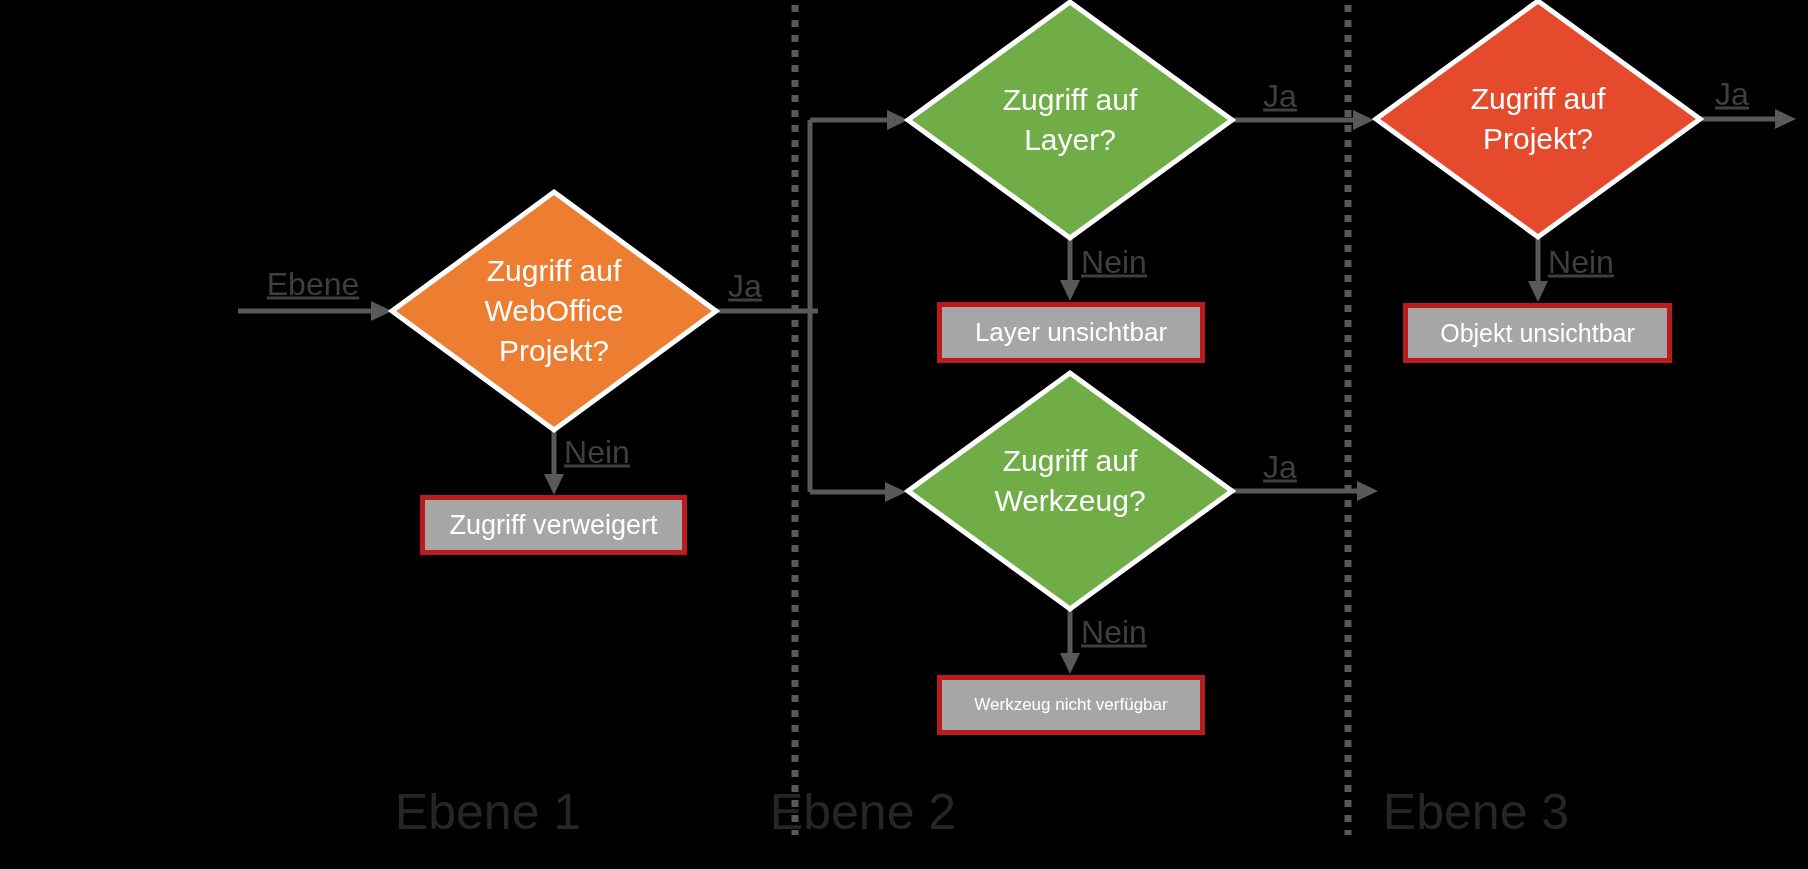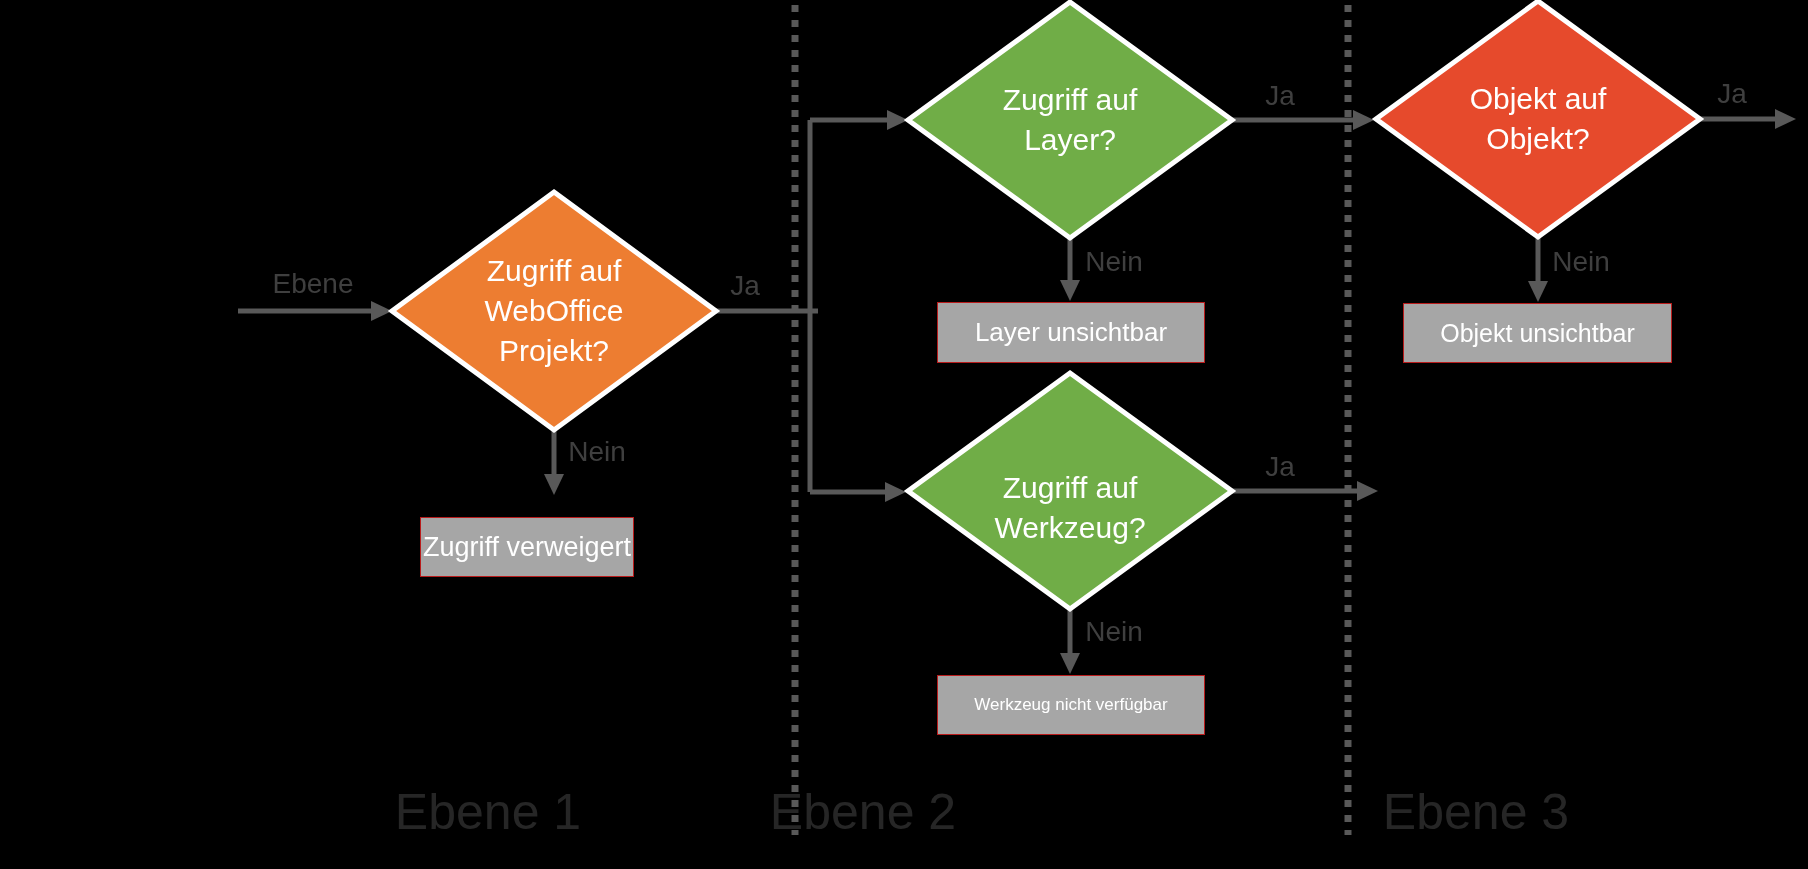--- a/index.html
+++ b/index.html
@@ -67,31 +67,32 @@
     justify-content: center;
   }
   .node-label {
     width: 210px;
     color: #ffffff;
     font-size: 30px;
     line-height: 1.33;
   }
   .result-box {
     background: var(--gray-box);
-    border: 1px solid #b91c1c;
+    border: 5px solid #b91c1c;
     color: #ffffff;
     display: flex;
     align-items: center;
     justify-content: center;
     white-space: nowrap;
   }
   .edge-label {
     color: var(--edge-label);
-    font-size: 28px;
+    font-size: 32px;
     white-space: nowrap;
+    text-decoration: underline;
   }
   .lane-label {
     color: var(--lane-label);
     font-size: 50px;
     white-space: nowrap;
   }
 </style>
 </head>
 <body>
 
@@ -135,24 +136,24 @@
 
     <polygon class="diamond orange" points="554,192 716,311 554,430 392,311"></polygon>
     <polygon class="diamond green" points="1070,2 1232,120 1070,238 908,120"></polygon>
     <polygon class="diamond green" points="1070,373 1232,491 1070,609 908,491"></polygon>
     <polygon class="diamond red" points="1538,1 1700,119 1538,237 1376,119"></polygon>
   </svg>
 
 
   <div class="node-label center" style="left:554px; top:311px;">Zugriff auf WebOffice Projekt?</div>
   <div class="node-label center" style="left:1070px; top:120px;">Zugriff auf Layer?</div>
-  <div class="node-label center" style="left:1070px; top:508px;">Zugriff auf Werkzeug?</div>
-  <div class="node-label center" style="left:1538px; top:119px;">Objekt auf Objekt?</div>
+  <div class="node-label center" style="left:1070px; top:481px;">Zugriff auf Werkzeug?</div>
+  <div class="node-label center" style="left:1538px; top:119px;">Zugriff auf Projekt?</div>
 
-  <div class="result-box" style="left:420px; top:495px; width:214px; height:60px; font-size:27px;margin-top:22px;">
+  <div class="result-box" style="left:420px; top:495px; width:267px; height:60px; font-size:27px;">
     <span>Zugriff verweigert</span>
   </div>
   <div class="result-box" style="left:937px; top:302px; width:268px; height:61px; font-size:26px;">
     <span>Layer unsichtbar</span>
   </div>
   <div class="result-box" style="left:937px; top:675px; width:268px; height:60px; font-size:17px;">
     <span>Werkzeug nicht verfügbar</span>
   </div>
   <div class="result-box" style="left:1403px; top:303px; width:269px; height:60px; font-size:25px;">
     <span>Objekt unsichtbar</span>

